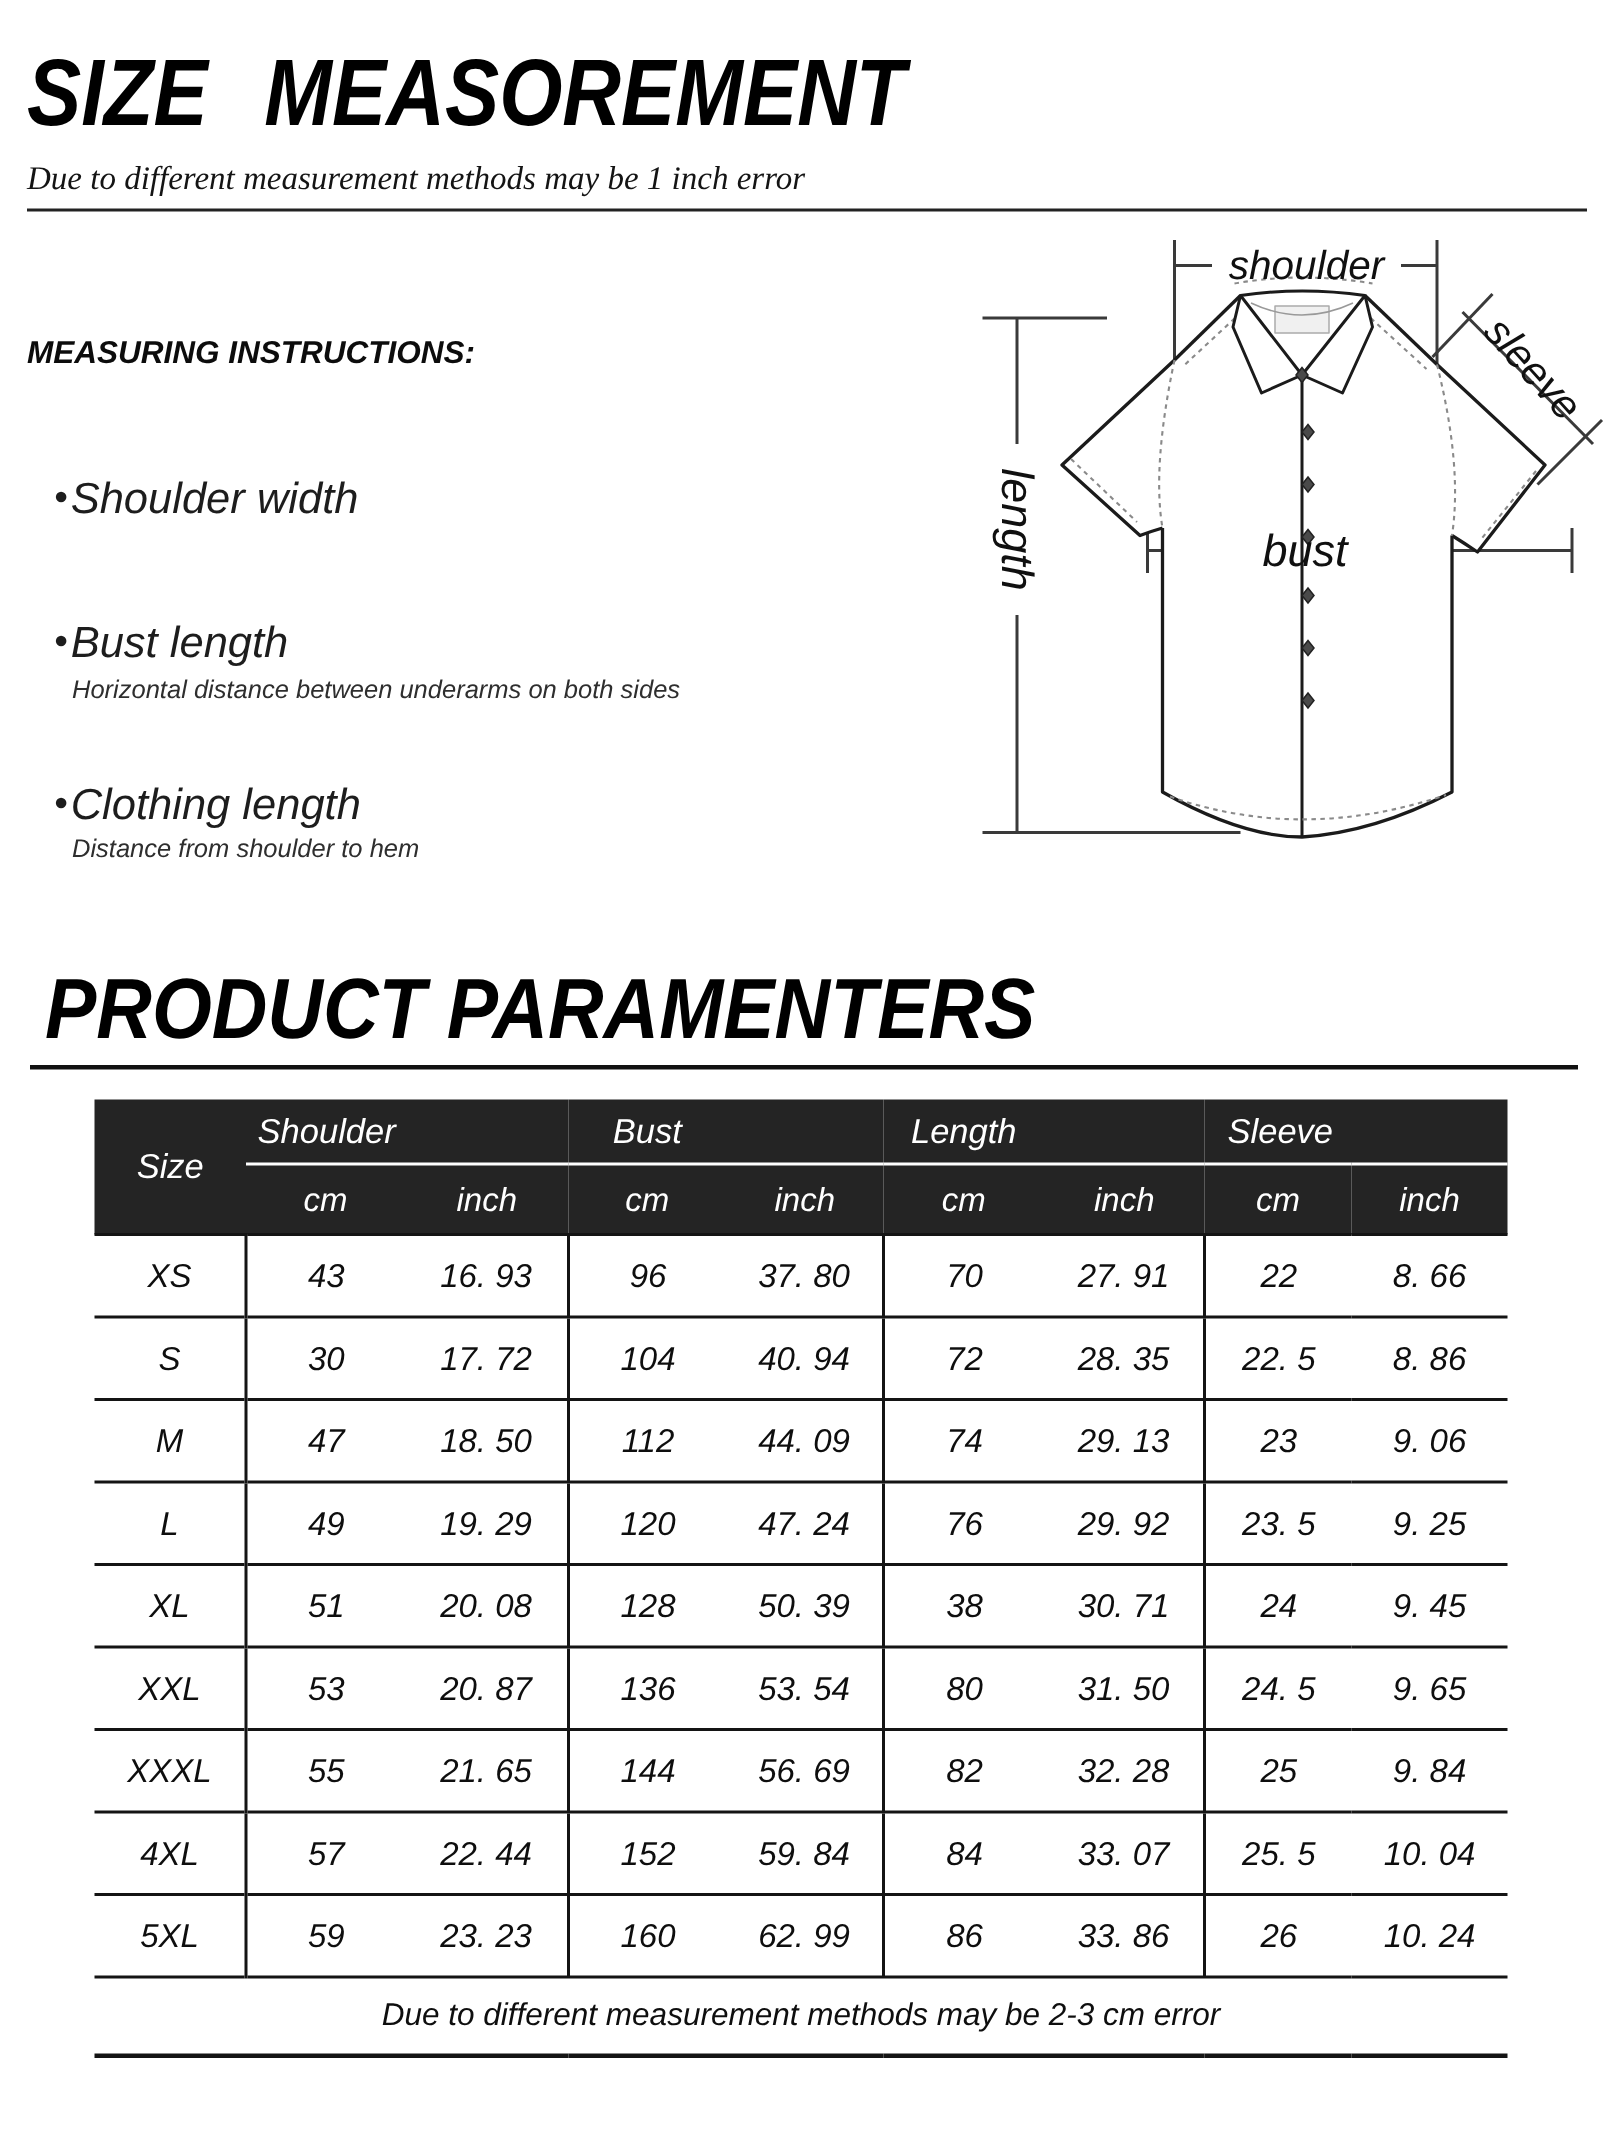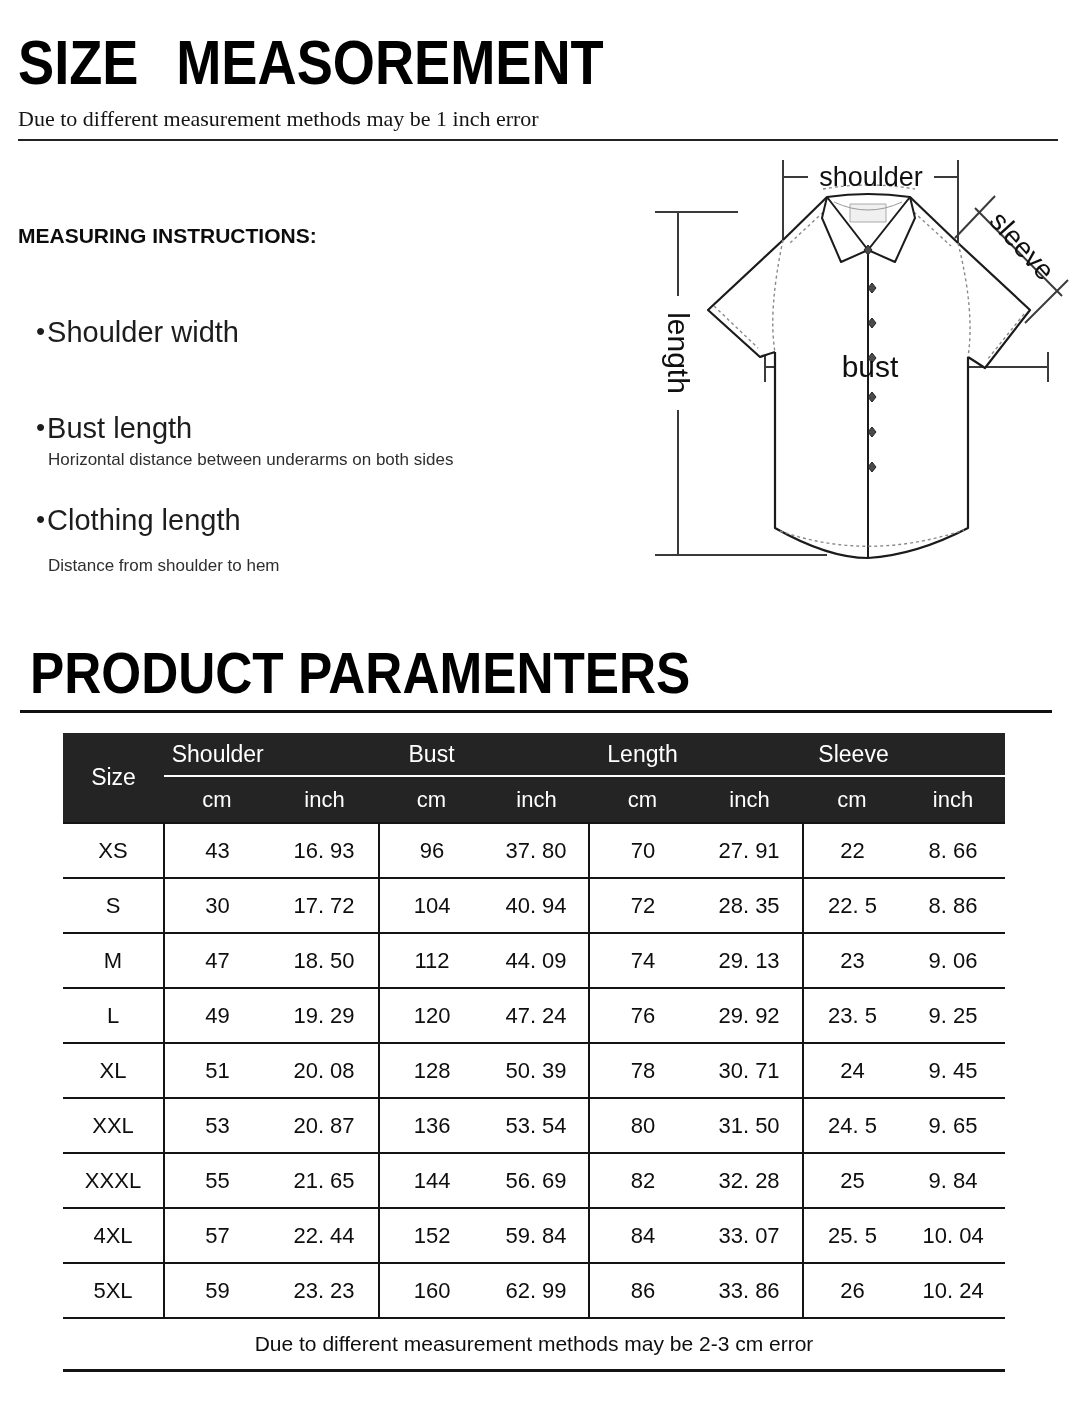--- a/index.html
+++ b/index.html
@@ -1,29 +1,29 @@
 <!DOCTYPE html>
 <html><head>
 <meta charset="utf-8">
 <style>
   html,body{margin:0;padding:0;background:#fff;}
   .sheet{position:relative;width:1072px;height:1420px;background:#fff;overflow:hidden;
-         font-family:"Liberation Sans",sans-serif;color:#111;}
+         font-family:"Liberation Sans",sans-serif;color:#111;font-style:italic;}
 
   .title{position:absolute;left:18px;top:26px;font-size:63px;font-weight:800;
          letter-spacing:0;word-spacing:0.42em;white-space:nowrap;
          transform:scaleX(0.86);transform-origin:0 0;color:#000;}
   .subtitle{position:absolute;left:18px;top:106px;font-size:22px;
             font-family:"Liberation Serif",serif;color:#141414;}
   .rule1{position:absolute;left:18px;top:139px;width:1040px;border-top:2px solid #222;}
 
   .mi-heading{position:absolute;left:18px;top:224px;font-size:21px;font-weight:700;color:#0c0c0c;}
   .mi-term{position:absolute;left:36px;font-size:29px;color:#1d1d1d;white-space:nowrap;}
   .mi-desc{position:absolute;left:48px;font-size:17px;color:#2e2e2e;white-space:nowrap;}
-  .t1{top:316px}.d1{top:342px}.t2{top:412px}.d2{top:450px}.t3{top:504px}.d3{top:556px}
+  .t1{top:316px}.d1{top:342px}.t2{top:412px}.d2{top:450px}.t3{top:520px}.d3{top:556px}
   .bullet{font-size:26px;vertical-align:2px;margin-right:2px;}
 
   .shirt-svg{position:absolute;left:628px;top:146px;}
   .dim-label{font-family:"Liberation Sans",sans-serif;fill:#101010;}
 
   .h2{position:absolute;left:30px;top:640px;font-size:57px;font-weight:800;
       white-space:nowrap;transform:scaleX(0.9);transform-origin:0 0;color:#000;}
   .rule2{position:absolute;left:20px;top:710px;width:1032px;border-top:3px solid #111;}
 
   .tablewrap{position:absolute;left:63px;top:733px;}
@@ -212,21 +212,21 @@
           <td class="v-r">29. 92</td>
           <td>23. 5</td>
           <td>9. 25</td>
         </tr>
         <tr>
           <th class="size-c v-r">XL</th>
           <td>51</td>
           <td class="v-r">20. 08</td>
           <td>128</td>
           <td class="v-r">50. 39</td>
-          <td>78</td>
+          <td>38</td>
           <td class="v-r">30. 71</td>
           <td>24</td>
           <td>9. 45</td>
         </tr>
         <tr>
           <th class="size-c v-r">XXL</th>
           <td>53</td>
           <td class="v-r">20. 87</td>
           <td>136</td>
           <td class="v-r">53. 54</td>

